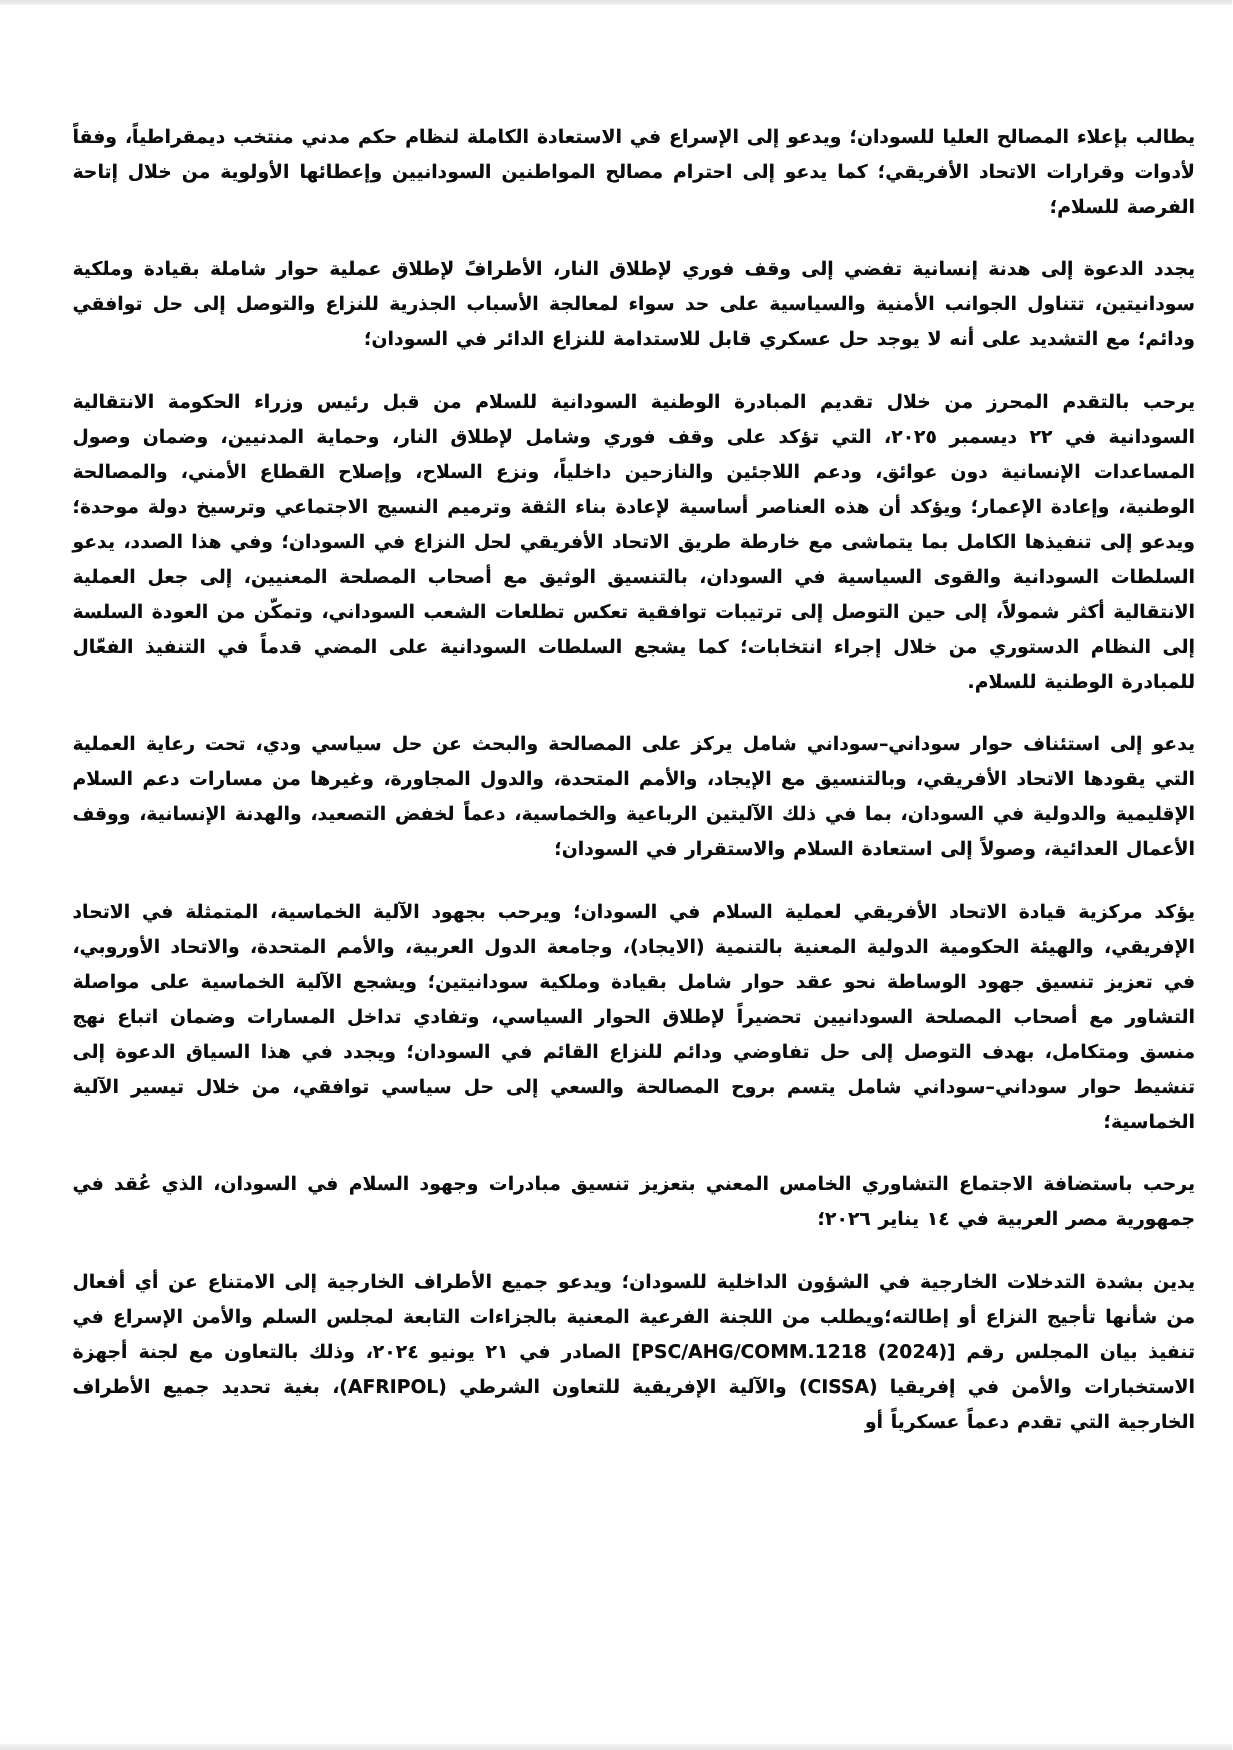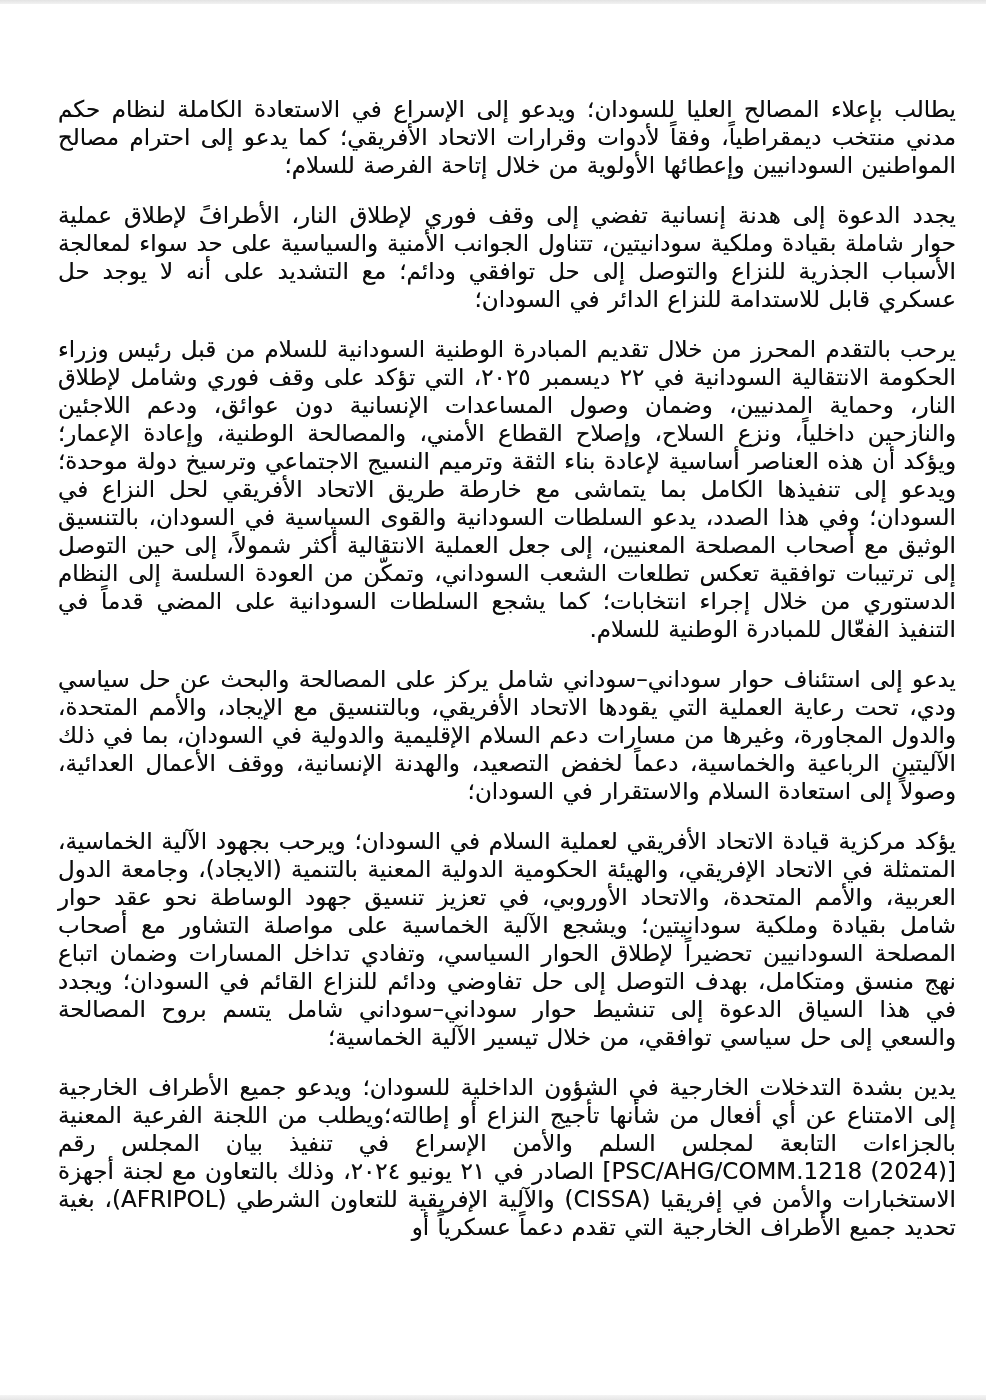--- a/index.html
+++ b/index.html
@@ -34,23 +34,23 @@
     position: absolute;
     top: 95px;
     right: 30px;
     left: 58px;
     direction: rtl;
     unicode-bidi: embed;
     color: #0c0c0c;
   }
   .text-block p {
     margin: 0 0 22px 0;
-    font-size: 23px;
+    font-size: 15px;
     line-height: 28px;
-    font-weight: normal;
+    font-weight: bold;
     text-align: justify;
     text-justify: inter-word;
     word-spacing: 1px;
     letter-spacing: 0;
     
     text-shadow: 0 0 0.4px rgba(0,0,0,0.55);
   }
 </style>
 </head>
 <body>
@@ -62,18 +62,19 @@
     <p>يطالب بإعلاء المصالح العليا للسودان؛ ويدعو إلى الإسراع في الاستعادة الكاملة لنظام حكم مدني منتخب ديمقراطياً، وفقاً لأدوات وقرارات الاتحاد الأفريقي؛ كما يدعو إلى احترام مصالح المواطنين السودانيين وإعطائها الأولوية من خلال إتاحة الفرصة للسلام؛</p>
 
     <p>يجدد الدعوة إلى هدنة إنسانية تفضي إلى وقف فوري لإطلاق النار، الأطرافً لإطلاق عملية حوار شاملة بقيادة وملكية سودانيتين، تتناول الجوانب الأمنية والسياسية على حد سواء لمعالجة الأسباب الجذرية للنزاع والتوصل إلى حل توافقي ودائم؛ مع التشديد على أنه لا يوجد حل عسكري قابل للاستدامة للنزاع الدائر في السودان؛</p>
 
     <p>يرحب بالتقدم المحرز من خلال تقديم المبادرة الوطنية السودانية للسلام من قبل رئيس وزراء الحكومة الانتقالية السودانية في ٢٢ ديسمبر ٢٠٢٥، التي تؤكد على وقف فوري وشامل لإطلاق النار، وحماية المدنيين، وضمان وصول المساعدات الإنسانية دون عوائق، ودعم اللاجئين والنازحين داخلياً، ونزع السلاح، وإصلاح القطاع الأمني، والمصالحة الوطنية، وإعادة الإعمار؛ ويؤكد أن هذه العناصر أساسية لإعادة بناء الثقة وترميم النسيج الاجتماعي وترسيخ دولة موحدة؛ ويدعو إلى تنفيذها الكامل بما يتماشى مع خارطة طريق الاتحاد الأفريقي لحل النزاع في السودان؛ وفي هذا الصدد، يدعو السلطات السودانية والقوى السياسية في السودان، بالتنسيق الوثيق مع أصحاب المصلحة المعنيين، إلى جعل العملية الانتقالية أكثر شمولاً، إلى حين التوصل إلى ترتيبات توافقية تعكس تطلعات الشعب السوداني، وتمكّن من العودة السلسة إلى النظام الدستوري من خلال إجراء انتخابات؛ كما يشجع السلطات السودانية على المضي قدماً في التنفيذ الفعّال للمبادرة الوطنية للسلام.</p>
 
     <p>يدعو إلى استئناف حوار سوداني–سوداني شامل يركز على المصالحة والبحث عن حل سياسي ودي، تحت رعاية العملية التي يقودها الاتحاد الأفريقي، وبالتنسيق مع الإيجاد، والأمم المتحدة، والدول المجاورة، وغيرها من مسارات دعم السلام الإقليمية والدولية في السودان، بما في ذلك الآليتين الرباعية والخماسية، دعماً لخفض التصعيد، والهدنة الإنسانية، ووقف الأعمال العدائية، وصولاً إلى استعادة السلام والاستقرار في السودان؛</p>
 
     <p>يؤكد مركزية قيادة الاتحاد الأفريقي لعملية السلام في السودان؛ ويرحب بجهود الآلية الخماسية، المتمثلة في الاتحاد الإفريقي، والهيئة الحكومية الدولية المعنية بالتنمية (الايجاد)، وجامعة الدول العربية، والأمم المتحدة، والاتحاد الأوروبي، في تعزيز تنسيق جهود الوساطة نحو عقد حوار شامل بقيادة وملكية سودانيتين؛ ويشجع الآلية الخماسية على مواصلة التشاور مع أصحاب المصلحة السودانيين تحضيراً لإطلاق الحوار السياسي، وتفادي تداخل المسارات وضمان اتباع نهج منسق ومتكامل، بهدف التوصل إلى حل تفاوضي ودائم للنزاع القائم في السودان؛ ويجدد في هذا السياق الدعوة إلى تنشيط حوار سوداني–سوداني شامل يتسم بروح المصالحة والسعي إلى حل سياسي توافقي، من خلال تيسير الآلية الخماسية؛</p>
 
+    <p>يرحب باستضافة الاجتماع التشاوري الخامس المعني بتعزيز تنسيق مبادرات وجهود السلام في السودان، الذي عُقد في جمهورية مصر العربية في ١٤ يناير ٢٠٢٦؛</p>
 
     <p>يدين بشدة التدخلات الخارجية في الشؤون الداخلية للسودان؛ ويدعو جميع الأطراف الخارجية إلى الامتناع عن أي أفعال من شأنها تأجيج النزاع أو إطالته؛ويطلب من اللجنة الفرعية المعنية بالجزاءات التابعة لمجلس السلم والأمن الإسراع في تنفيذ بيان المجلس رقم ‎[PSC/AHG/COMM.1218 (2024)]‎ الصادر في ٢١ يونيو ٢٠٢٤، وذلك بالتعاون مع لجنة أجهزة الاستخبارات والأمن في إفريقيا ‎(CISSA)‎ والآلية الإفريقية للتعاون الشرطي ‎(AFRIPOL)‎، بغية تحديد جميع الأطراف الخارجية التي تقدم دعماً عسكرياً أو</p>
   </div>
 
   <div class="edge-strip-bottom"></div>
 </div>
 
 </body></html>

